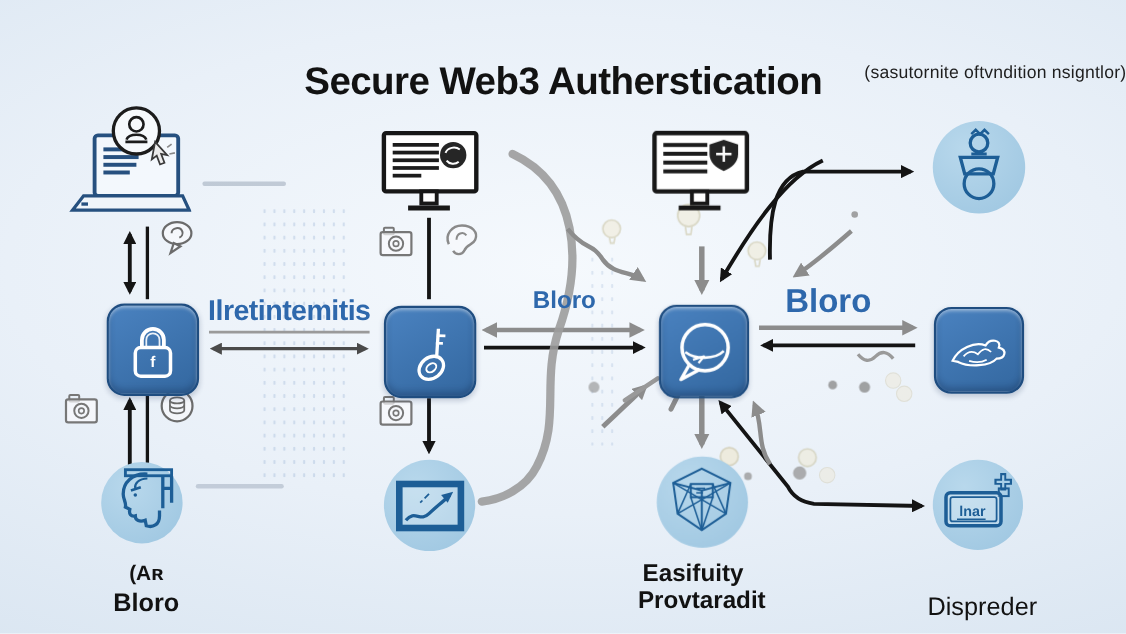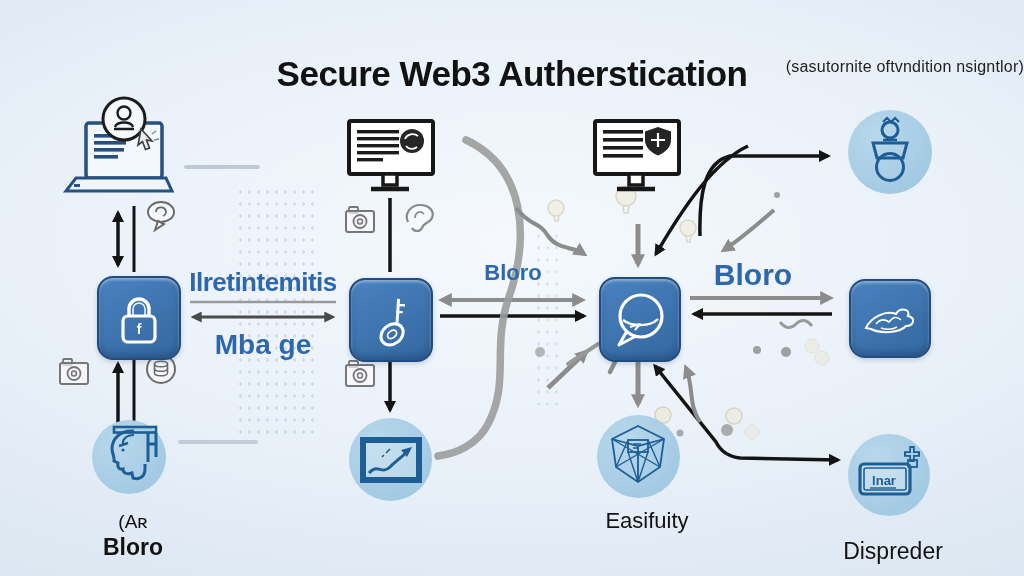--- a/index.html
+++ b/index.html
@@ -21,24 +21,24 @@
   .overlay{position:absolute;left:0;top:0;width:1024px;height:576px;pointer-events:none;}
   
   .lbl{position:absolute;text-align:center;color:var(--label-blue,#2e68ac);font-weight:700;line-height:1;}
   .l-ilre{left:178px;top:269px;width:170px;font-size:26px;letter-spacing:-0.5px;}
   .l-mbage{left:183px;top:331px;width:160px;font-size:28px;}
   .l-bloro{left:443px;top:262px;width:140px;font-size:22px;}
   .l-blaro{left:683px;top:260px;width:140px;font-size:30px;}
   
   .blk{position:absolute;text-align:center;color:var(--text-black,#141414);line-height:1.1;}
   .l-add{left:770px;top:202px;width:252px;font-size:21px;font-weight:600;}
-  .l-ar1{left:73px;top:512px;width:120px;font-size:19px;font-weight:400;}
+  .l-ar1{left:73px;top:512px;width:120px;font-size:19px;font-weight:700;}
   .l-ar2{left:73px;top:535px;width:120px;font-size:23px;font-weight:700;}
   .l-lum{left:310px;top:517px;width:160px;font-size:24px;font-weight:700;}
-  .l-easi1{left:567px;top:509px;width:160px;font-size:22px;font-weight:400;}
+  .l-easi1{left:550px;top:509px;width:160px;font-size:22px;font-weight:700;}
   .l-easi2{left:538px;top:534px;width:200px;font-size:22px;font-weight:700;}
   .l-disp{left:808px;top:539px;width:170px;font-size:23px;font-weight:400;}
   
   .node{position:absolute;}
   .laptop{left:62px;top:96px;width:112px;height:102px;}
   .monitor1{left:346px;top:118px;width:90px;height:77px;}
   .monitor2{left:592px;top:118px;width:90px;height:77px;}
   .square{
     position:absolute;border-radius:16px;
     background:linear-gradient(150deg,var(--square-fill-top,#4a82c0),var(--square-fill-bottom,#33679f));
@@ -52,21 +52,21 @@
   .sq-scribble{left:849px;top:279px;width:78px;height:75px;}
   .circle{
     position:absolute;border-radius:50%;
     background:radial-gradient(circle at 35% 30%, #b8d8ec, var(--circle-fill,#9cc5e0));
     display:flex;align-items:center;justify-content:center;
   }
   .c-add{left:848px;top:110px;width:84px;height:84px;}
   .c-ar{left:92px;top:420px;width:74px;height:74px;}
   .c-lum{left:349px;top:418px;width:83px;height:83px;}
   .c-cube{left:597px;top:415px;width:83px;height:83px;}
-  .c-card{left:848px;top:434px;width:82px;height:82px;}
+  .c-card{left:848px;top:418px;width:82px;height:82px;}
   
   .dots{position:absolute;background-image:radial-gradient(rgba(90,130,185,.20) 1.3px, transparent 1.4px);background-size:9px 12px;}
   .dots-a{left:236px;top:186px;width:80px;height:252px;}
   .dots-b{left:534px;top:230px;width:30px;height:175px;opacity:.8;}
   .smudge{position:absolute;border-radius:2px;}
   .smudge1{left:184px;top:165px;width:76px;height:4px;background:rgba(125,140,160,.40);}
   .smudge2{left:178px;top:440px;width:80px;height:4px;background:rgba(125,140,160,.35);}
   .watermark{
     position:absolute;left:4px;top:536px;font-size:26px;font-weight:700;
     color:#2a62b0;letter-spacing:1px;
@@ -338,23 +338,23 @@
       <path d="M64,14 V26 M58,20 H70" stroke="#a9cfe7" stroke-width="2"></path>
       <rect x="60" y="26" width="9" height="7" stroke="#1d5e96" stroke-width="1.8" fill="none"></rect>
       <rect x="12" y="30" width="50" height="30" rx="4" stroke="#1d5e96" stroke-width="3.2" fill="rgba(255,255,255,.25)"></rect>
       <rect x="16" y="34" width="42" height="22" rx="2" stroke="#1d5e96" stroke-width="1.6" fill="none"></rect>
       <text x="36" y="51" text-anchor="middle" font-size="13" font-weight="bold" fill="#1d5e96">lnar</text>
       <path d="M22,54 h26" stroke="#1d5e96" stroke-width="1.4"></path>
     </svg>
   </div>
 
   <div class="lbl l-ilre">Ilretintemitis</div>
-  <div class="lbl l-mbage">Mba ge</div>
   <div class="lbl l-bloro">Bloro</div>
   <div class="lbl l-blaro">Bloro</div>
 
   <div class="blk l-ar1">(Aʀ</div>
   <div class="blk l-ar2">Bloro</div>
   <div class="blk l-easi1">Easifuity</div>
+  <div class="blk l-easi2">Provtaradit</div>
   <div class="blk l-disp">Dispreder</div>
 
 
 </div>
 
 </body></html>

